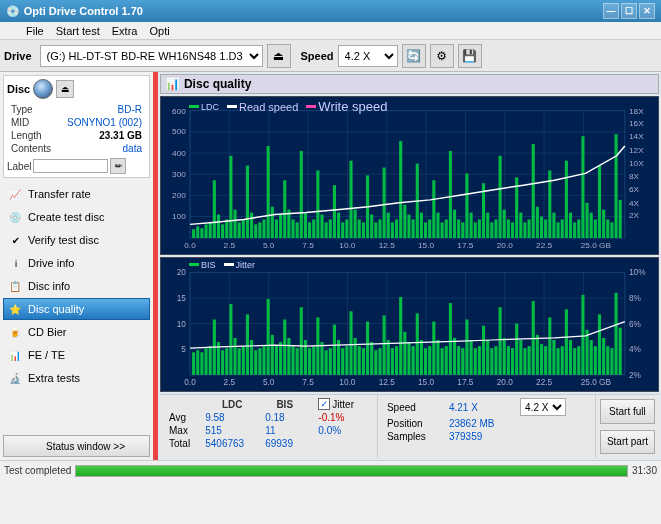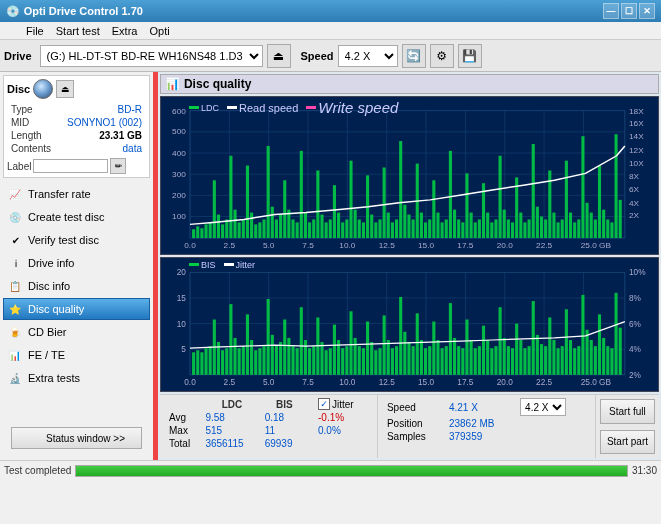--- a/index.html
+++ b/index.html
@@ -148,21 +148,21 @@
       background: linear-gradient(to bottom, #5ab0e8, #2278c0);
       color: white;
       border: 1px solid #1a60a0;
     }
     .nav-item-icon {
       width: 16px; height: 16px;
       display: flex; align-items: center; justify-content: center;
       font-size: 10px;
     }
     .status-btn {
-      margin: 11px;
+      margin: 3px;
       height: 22px;
       background: linear-gradient(to bottom, #f5f5f5, #ddd);
       border: 1px solid #aaa;
       font-size: 10px;
       cursor: pointer;
       display: flex; align-items: center; justify-content: center; padding-left: 18px;
     }
 
     
     .content-area {
@@ -382,21 +382,21 @@
         <div class="legend-item">
           <div style="width:10px;height:3px;background:#00cc44;"></div>
           <span style="color:#ccccff; font-size:9px;">LDC</span>
         </div>
         <div class="legend-item">
           <div style="width:10px;height:3px;background:white;"></div>
           <span style="color:#ccccff; font-size:11px;">Read speed</span>
         </div>
         <div class="legend-item">
           <div style="width:10px;height:3px;background:#ff44aa;"></div>
-          <span style="color:#ccccff; font-size:15px;font-style:italic;">Write speed</span>
+          <span style="color:#ccccff; font-size:13px;">Write speed</span>
         </div>
       </div>
 
       <svg viewBox="0 0 480 160" preserveAspectRatio="none" style="position:absolute;top:0;left:0;width:100%;height:100%;">
 
         <rect x="0" y="0" width="480" height="160" fill="#002050"></rect>
 
         <rect x="28" y="14" width="420" height="130" fill="#002050" stroke="#1a4a7a" stroke-width="0.5"></rect>
 
         <line x1="28" y1="14" x2="448" y2="14" class="grid-line"></line>
@@ -757,21 +757,21 @@
           </tr>
           <tr>
             <td>Max</td>
             <td class="value-blue">515</td>
             <td class="value-blue">11</td>
             <td></td>
             <td class="value-blue">0.0%</td>
           </tr>
           <tr>
             <td>Total</td>
-            <td class="value-blue">3656115</td>
+            <td class="value-blue">5406763</td>
             <td class="value-blue">69939</td>
             <td></td>
             <td></td>
           </tr>
         </tbody>
           </table>
       </div>
 
       <div class="stats-col" style="flex:1;">
         <table>

